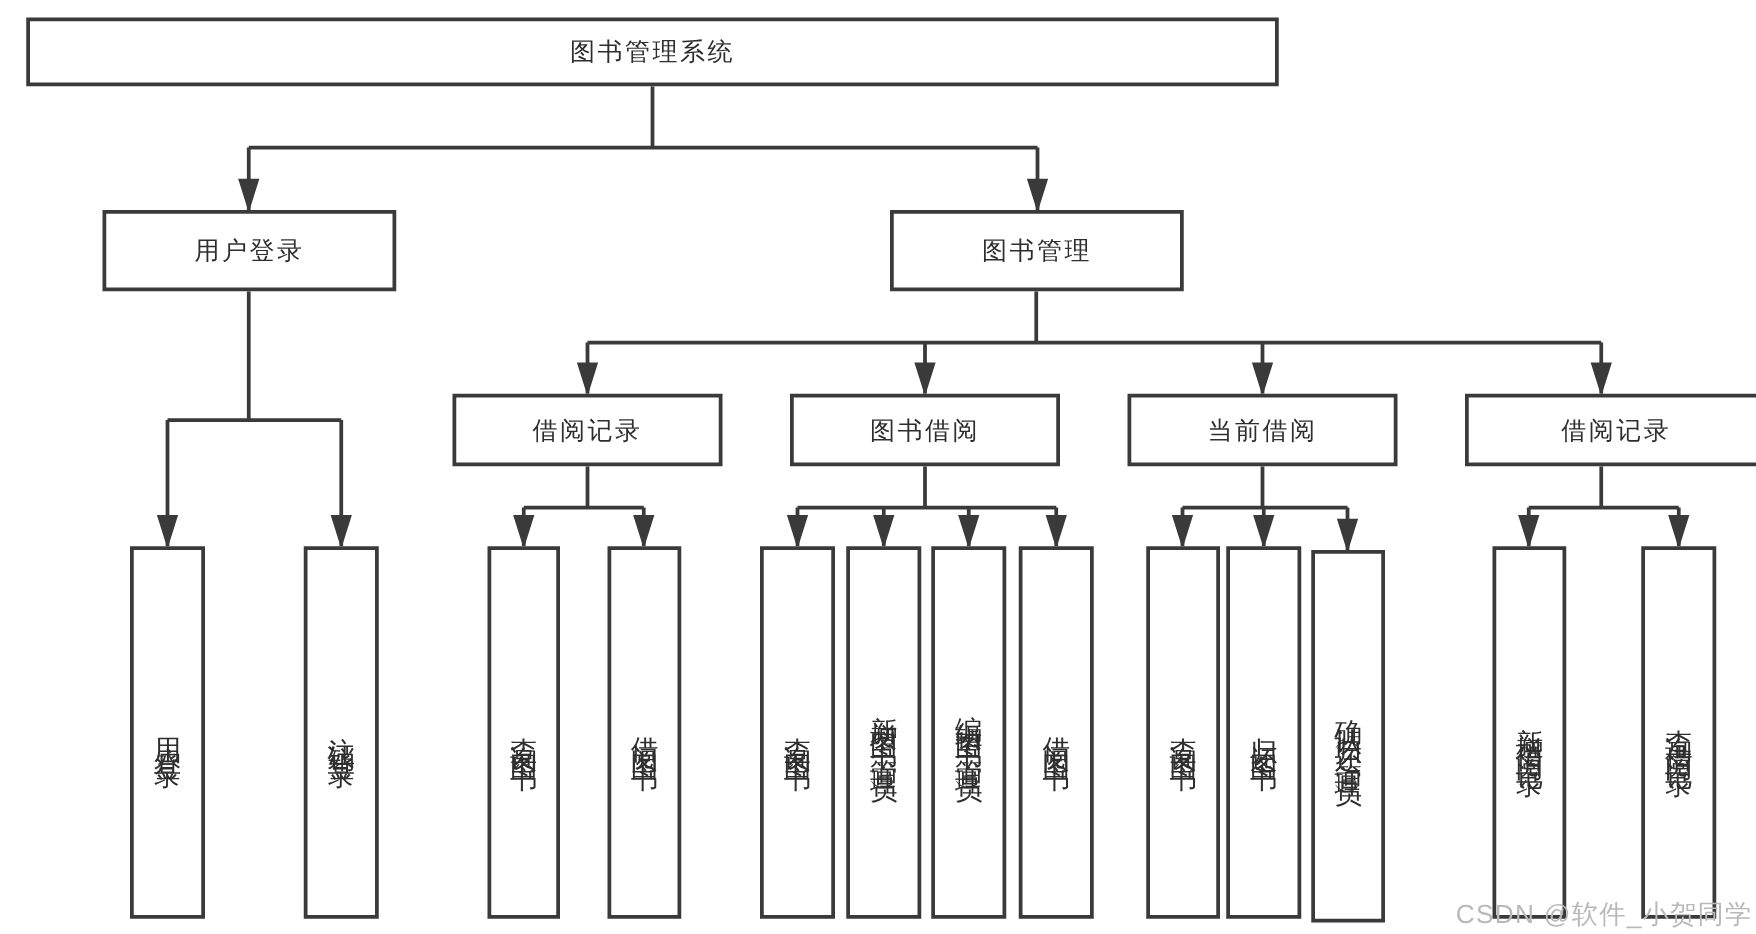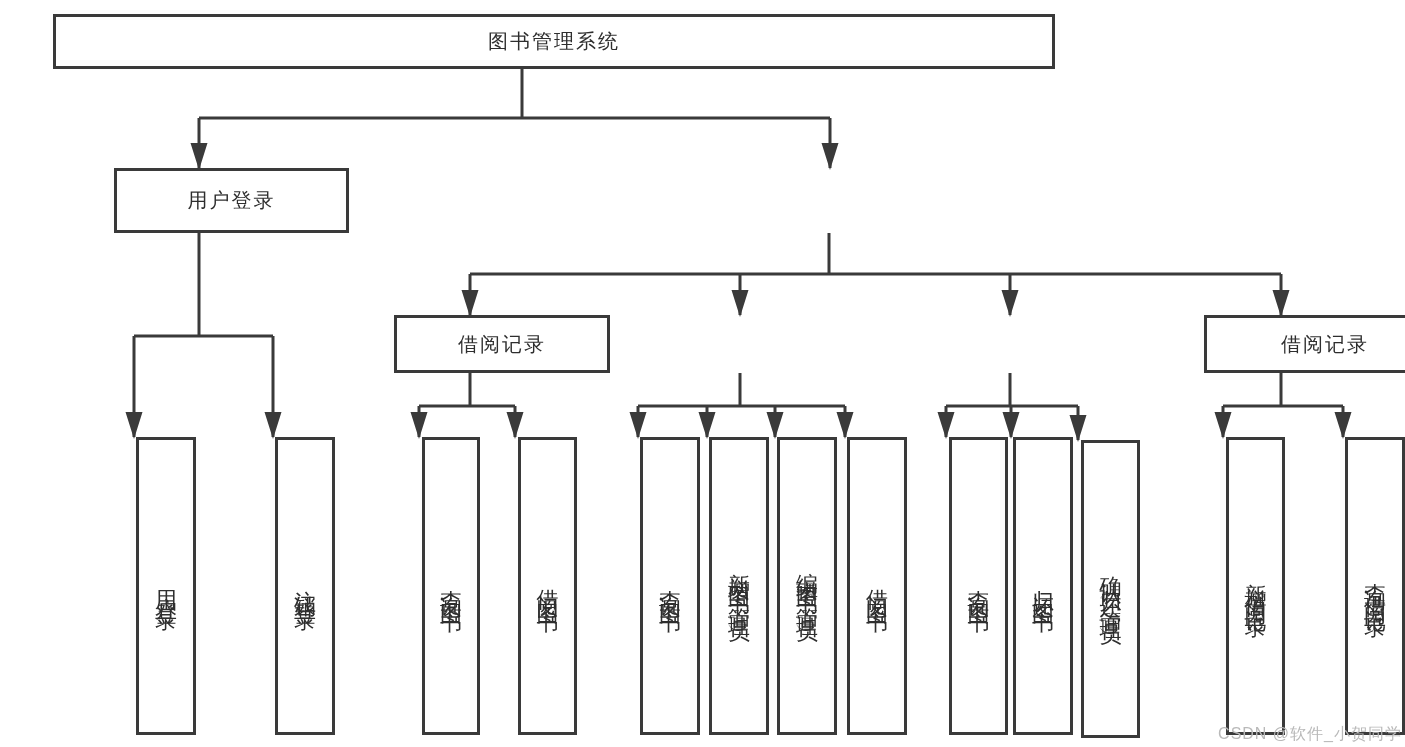--- a/index.html
+++ b/index.html
@@ -3,29 +3,29 @@
 <meta charset="utf-8">
 <style>
   html,body{margin:0;padding:0;background:#fff;}
   .stage{
     position:relative;width:1405px;height:747px;background:#fff;overflow:hidden;
     font-family:"Liberation Sans","DejaVu Sans",sans-serif;color:#2e2e2e;
   }
   .wires{position:absolute;left:0;top:0;width:1405px;height:747px;}
   .box{
     position:absolute;box-sizing:border-box;background:#fff;
-    border:3px solid #3a3a3a;display:flex;align-items:center;justify-content:center;margin-left:32px;
+    border:3px solid #3a3a3a;display:flex;align-items:center;justify-content:center;
   }
   .hlbl{font-size:20px;letter-spacing:2px;white-space:nowrap;}
   .vlbl{
     writing-mode:vertical-rl;text-orientation:mixed;
     font-size:22px;letter-spacing:7px;line-height:1;white-space:nowrap;
   }
   .watermark{
-    position:absolute;right:3px;bottom:2px;font-size:16px;color:#b9b9b9;
+    position:absolute;right:3px;bottom:2px;font-size:21px;color:#b9b9b9;
     letter-spacing:1px;white-space:nowrap;
   }
 </style>
 </head>
 <body>
 
 <div class="stage">
 
   <svg class="wires" viewBox="0 0 1405 747" xmlns="http://www.w3.org/2000/svg">
     <g stroke="#3a3a3a" stroke-width="3" fill="none">
@@ -58,23 +58,32 @@
     </g>
   </svg>
 
   <div class="box" style="left:21px;top:14px;width:1002px;height:55px">
     <span class="hlbl">图书管理系统</span>
   </div>
 
   <div class="box" style="left:82px;top:168px;width:235px;height:65px">
     <span class="hlbl">用户登录</span>
   </div>
+  <div class="box" style="left:712px;top:168px;width:235px;height:65px">
+    <span class="hlbl">图书管理</span>
+  </div>
 
   <div class="box" style="left:362px;top:315px;width:216px;height:58px">
     <span class="hlbl">借阅记录</span>
+  </div>
+  <div class="box" style="left:632px;top:315px;width:216px;height:58px">
+    <span class="hlbl">图书借阅</span>
+  </div>
+  <div class="box" style="left:902px;top:315px;width:216px;height:58px">
+    <span class="hlbl">当前借阅</span>
   </div>
   <div class="box" style="left:1172px;top:315px;width:242px;height:58px">
     <span class="hlbl">借阅记录</span>
   </div>
 
   <div class="box" style="left:104px;top:437px;width:60px;height:298px">
     <span class="vlbl">用户登录</span>
   </div>
   <div class="box" style="left:243px;top:437px;width:60px;height:298px">
     <span class="vlbl">注销登录</span>

